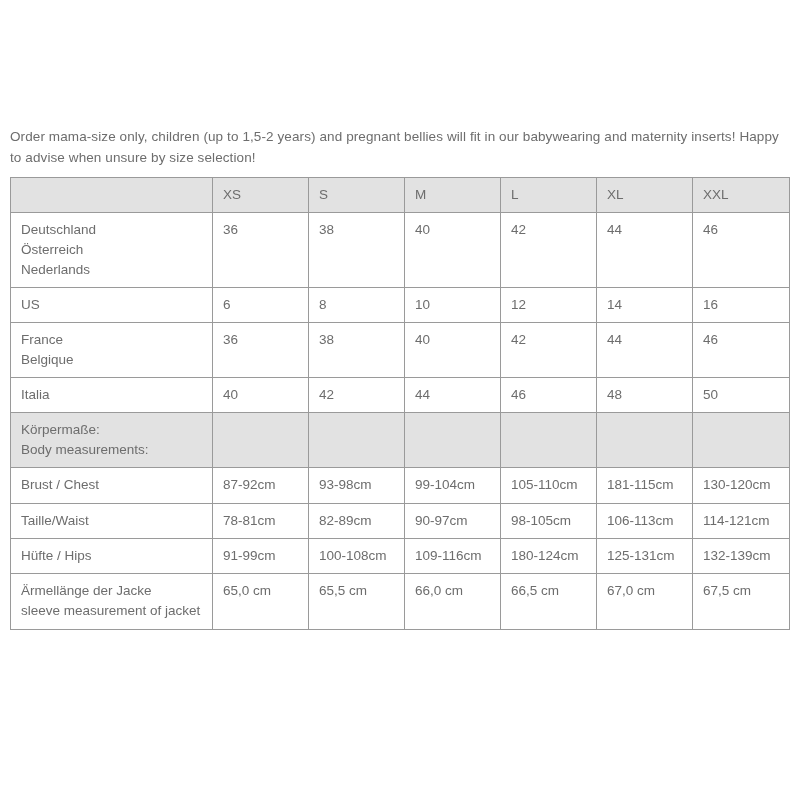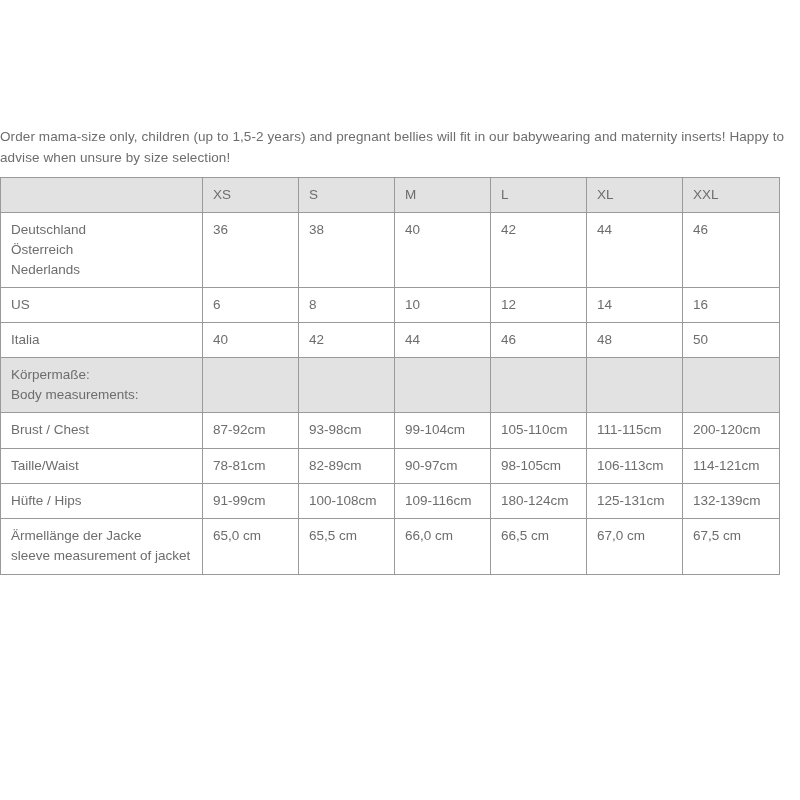--- a/index.html
+++ b/index.html
@@ -3,21 +3,21 @@
 <meta charset="utf-8">
 <style>
   * { margin: 0; padding: 0; box-sizing: border-box; }
   html, body {
     width: 800px; height: 800px;
     background: #ffffff;
     font-family: "Liberation Sans", "DejaVu Sans", sans-serif;
     color: #6d6d6d;
     overflow: hidden;
   }
-  .page { width: 800px; height: 800px; padding: 126px 10px 0 0; }
+  .page { width: 800px; height: 800px; padding: 126px 10px 0 10px; }
   .intro {
     font-size: 13.5px;
     line-height: 21px;
     color: #6d6d6d;
     letter-spacing: 0.1px;
   }
   table.size-chart {
     margin-top: 9px;
     width: 780px;
     border-collapse: collapse;
@@ -92,20 +92,32 @@
         <td>US</td>
         <td>6</td>
         <td>8</td>
         <td>10</td>
         <td>12</td>
         <td>14</td>
         <td>16</td>
       </tr>
 
 
+      <tr class="rh-54">
+        <td>
+          <div>France</div>
+          <div>Belgique</div>
+        </td>
+        <td>36</td>
+        <td>38</td>
+        <td>40</td>
+        <td>42</td>
+        <td>44</td>
+        <td>46</td>
+      </tr>
 
       <tr class="rh-35">
         <td>Italia</td>
         <td>40</td>
         <td>42</td>
         <td>44</td>
         <td>46</td>
         <td>48</td>
         <td>50</td>
       </tr>
@@ -122,22 +134,22 @@
         <td></td>
         <td></td>
       </tr>
 
       <tr class="rh-36">
         <td>Brust / Chest</td>
         <td>87-92cm</td>
         <td>93-98cm</td>
         <td>99-104cm</td>
         <td>105-110cm</td>
-        <td>111-115cm</td>
-        <td>200-120cm</td>
+        <td>181-115cm</td>
+        <td>130-120cm</td>
       </tr>
 
       <tr class="rh-35">
         <td>Taille/Waist</td>
         <td>78-81cm</td>
         <td>82-89cm</td>
         <td>90-97cm</td>
         <td>98-105cm</td>
         <td>106-113cm</td>
         <td>114-121cm</td>

